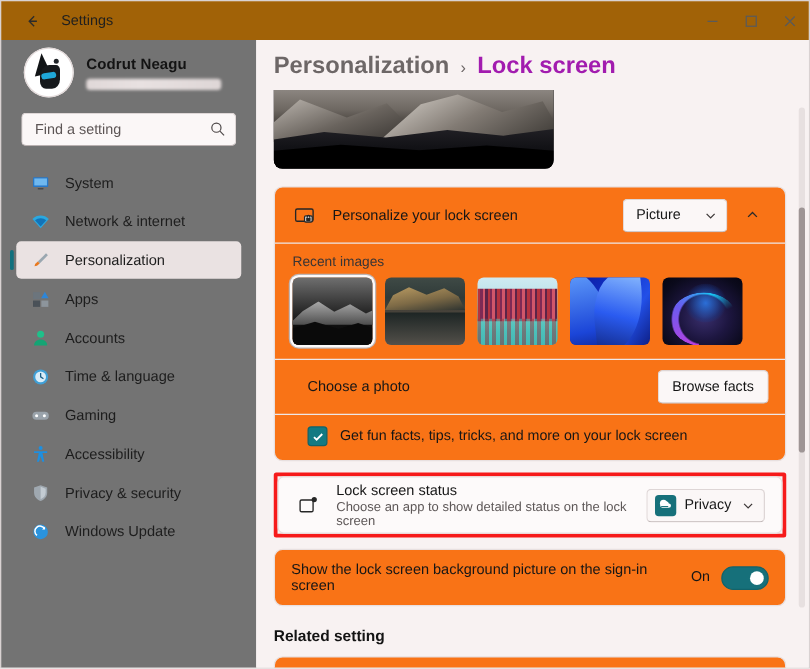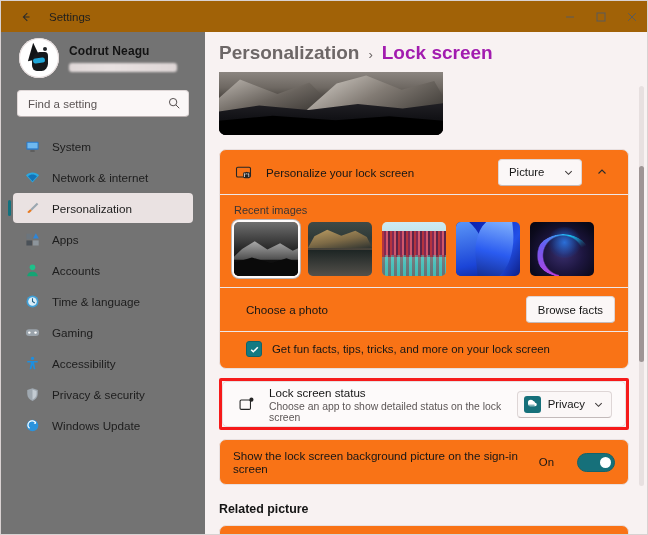--- a/index.html
+++ b/index.html
@@ -370,21 +370,21 @@
     border: 1px solid #e8e0e0;
     border-radius: 5px;
   }
   .weather-ico {
     width: 17px; height: 17px; flex: 0 0 17px;
     background: #16707a; border-radius: 3px;
     display: flex; align-items: center; justify-content: center;
     margin-right: 7px;
   }
 
-  .toggle-state { font-size: 11.4px; color: #161616; margin-right: 23px; }
+  .toggle-state { font-size: 11.4px; color: #161616; margin-right: 9px; }
   .toggle {
     width: 38px; height: 19px;
     border-radius: 11px;
     background: #16707a;
     border: 1px solid #12636b;
     position: relative;
   }
   .toggle .knob {
     position: absolute; right: 3px; top: 3px;
     width: 11px; height: 11px; border-radius: 50%;
@@ -695,21 +695,21 @@
             <div class="row-text">
               <div class="row-title">Show the lock screen background picture on the sign-in screen</div>
             </div>
             <span class="toggle-state">On</span>
             <div class="toggle">
                 <span class="knob"></span>
               </div>
           </div>
         </div>
 
-        <div class="related-title">Related picture</div>
+        <div class="related-title">Related setting</div>
 
         <div class="card" style="margin-top:0">
           <div class="link-row">
             
             
           </div>
         </div>
 
       </div>
 

